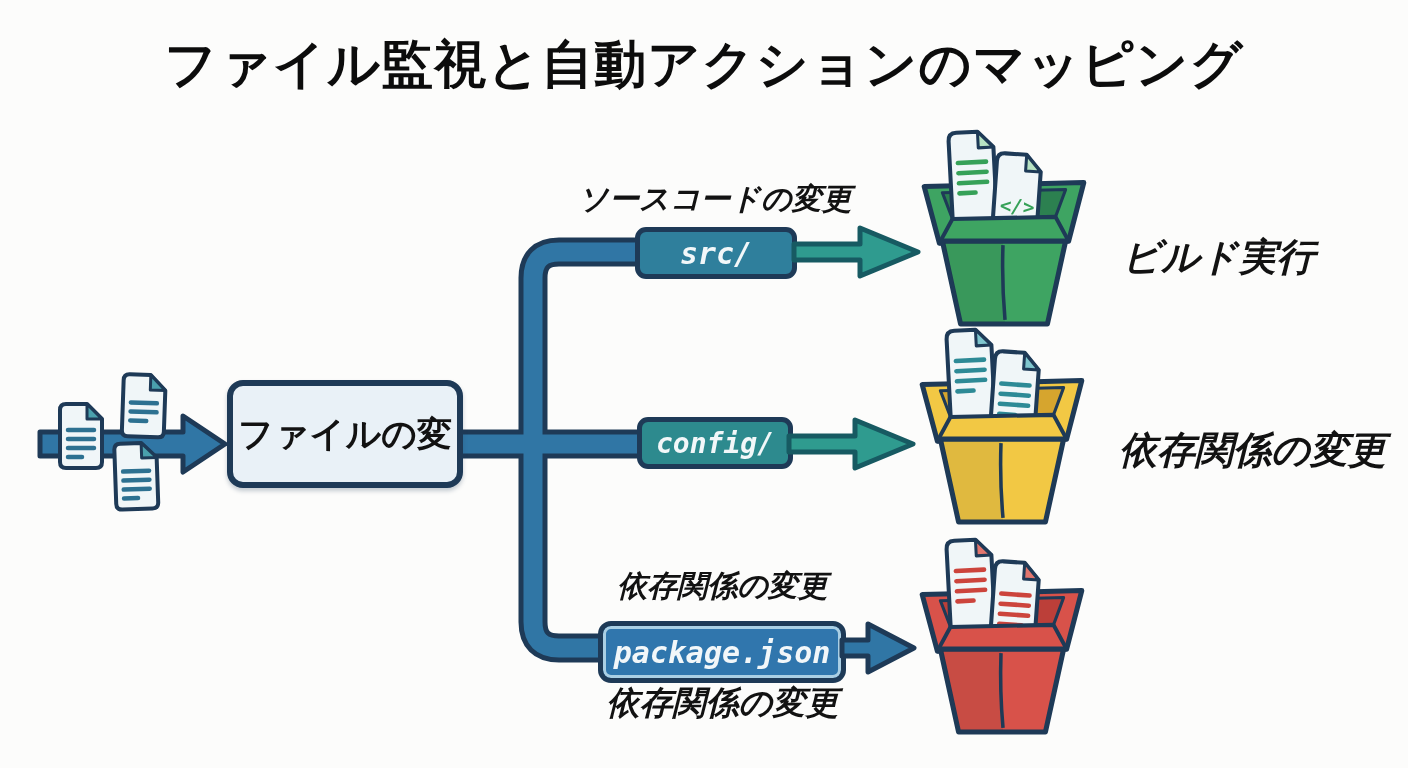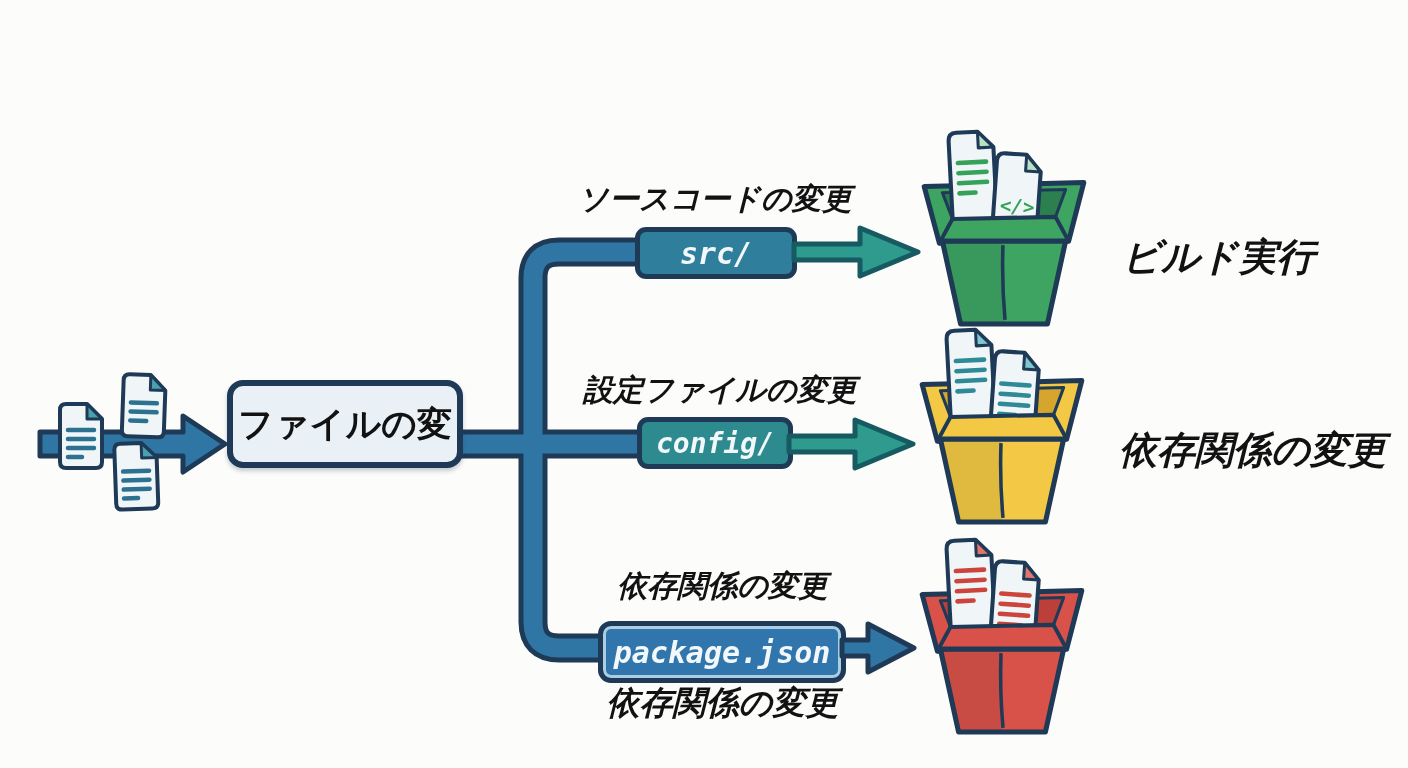--- a/index.html
+++ b/index.html
@@ -10,21 +10,21 @@
     color:var(--text,#121212);
   }
   .canvas{position:absolute;inset:0;}
   .title{
     position:absolute;top:30px;left:0;width:1408px;
     text-align:center;font-size:52px;font-weight:bold;
     letter-spacing:1px;color:#0c0c0c;margin:0;
   }
   svg.layer{position:absolute;}
   .watcher-box{
-    position:absolute;left:227px;top:380px;width:236px;height:88px;
+    position:absolute;left:227px;top:380px;width:236px;height:108px;
     background:var(--box-bg,#e9f1f7);
     border:6px solid var(--outline,#1e3a57);
     border-radius:16px;box-sizing:border-box;
     display:flex;flex-direction:column;justify-content:center;align-items:center;
     font-size:35px;font-weight:bold;line-height:1.3;
     box-shadow:0 3px 4px rgba(30,58,87,.25);
     z-index:3;
   }
   .branch{position:absolute;inset:0;pointer-events:none;z-index:2;font-style:italic;}
   .blabel{
@@ -51,20 +51,21 @@
   .code-glyph{
     font-family:"DejaVu Sans Mono","Liberation Mono",monospace;
     font-weight:bold;font-size:19px;fill:var(--doc-line,#36a158);
   }
 </style>
 </head>
 <body>
 
 <div class="canvas">
 
+  <h1 class="title">ファイル監視と自動アクションのマッピング</h1>
 
   <svg class="layer" style="left:0;top:0;z-index:1;" width="1408" height="768" viewBox="0 0 1408 768">
     <g fill="none" stroke="var(--outline,#1e3a57)" stroke-width="29">
       <path d="M455 444 H660"></path>
       <path d="M533 444 V278 Q533 252 559 252 H650"></path>
       <path d="M533 444 V622 Q533 648 559 648 H615"></path>
     </g>
     <g fill="none" stroke="var(--line,#3076a5)" stroke-width="19">
       <path d="M455 444 H660"></path>
       <path d="M533 444 V278 Q533 252 559 252 H650"></path>
@@ -135,21 +136,20 @@
       </g>
       <polygon class="bucket-main" style="stroke-width:4" points="34,90 136,88 149,112 21,114"></polygon>
       <polygon class="bucket-main" points="24,112 146,112 128,194 42,194"></polygon>
       <polygon fill="rgba(0,0,0,0.07)" points="26,114 84,114 86,192 44,192"></polygon>
       <path d="M84 116 C83 145 84 168 86 190" fill="none" stroke="var(--outline,#1e3a57)" stroke-width="3.5"></path>
     </svg>
     <div class="action" style="left:1098px;top:232px;">ビルド実行</div>
   </div>
 
   <div class="branch" style="--badge-bg: #2d8a8e; --arrow-fill: #2f9b8f; --arrow-stroke: #175a62; --bucket-main: #f2c844; --bucket-dark: #d6a52e; --doc-line: #2d8a96; --doc-fold: #7fc6ce;">
-    <div class="blabel" style="left:520px;top:370px;width:400px;">設定ファイルの変更</div>
     <div class="badge" style="left:637px;top:417px;width:156px;height:52px;font-size:28px;">config/</div>
     <svg class="layer" style="left:785px;top:414px;" width="135" height="60" viewBox="0 0 135 60">
       <polygon class="branch-arrow" points="4,22 70,22 70,6 128,30 70,54 70,38 4,38"></polygon>
     </svg>
     <svg class="layer" style="left:916px;top:326px;" width="172" height="202" viewBox="0 0 170 200">
       <polygon class="bucket-main" points="6,58 164,54 149,112 21,114"></polygon>
       <polygon class="bucket-dark" points="24,64 146,61 136,88 34,90"></polygon>
       <g transform="translate(28,0) rotate(-3 26 48)">
         <path class="doc-body" d="M4 12 Q4 4 12 4 H33 L48 20 V92 Q48 97 43 97 H10 Q4 97 4 91 Z"></path>
         <path class="doc-fold" d="M33 4 V20 H48 Z"></path>

